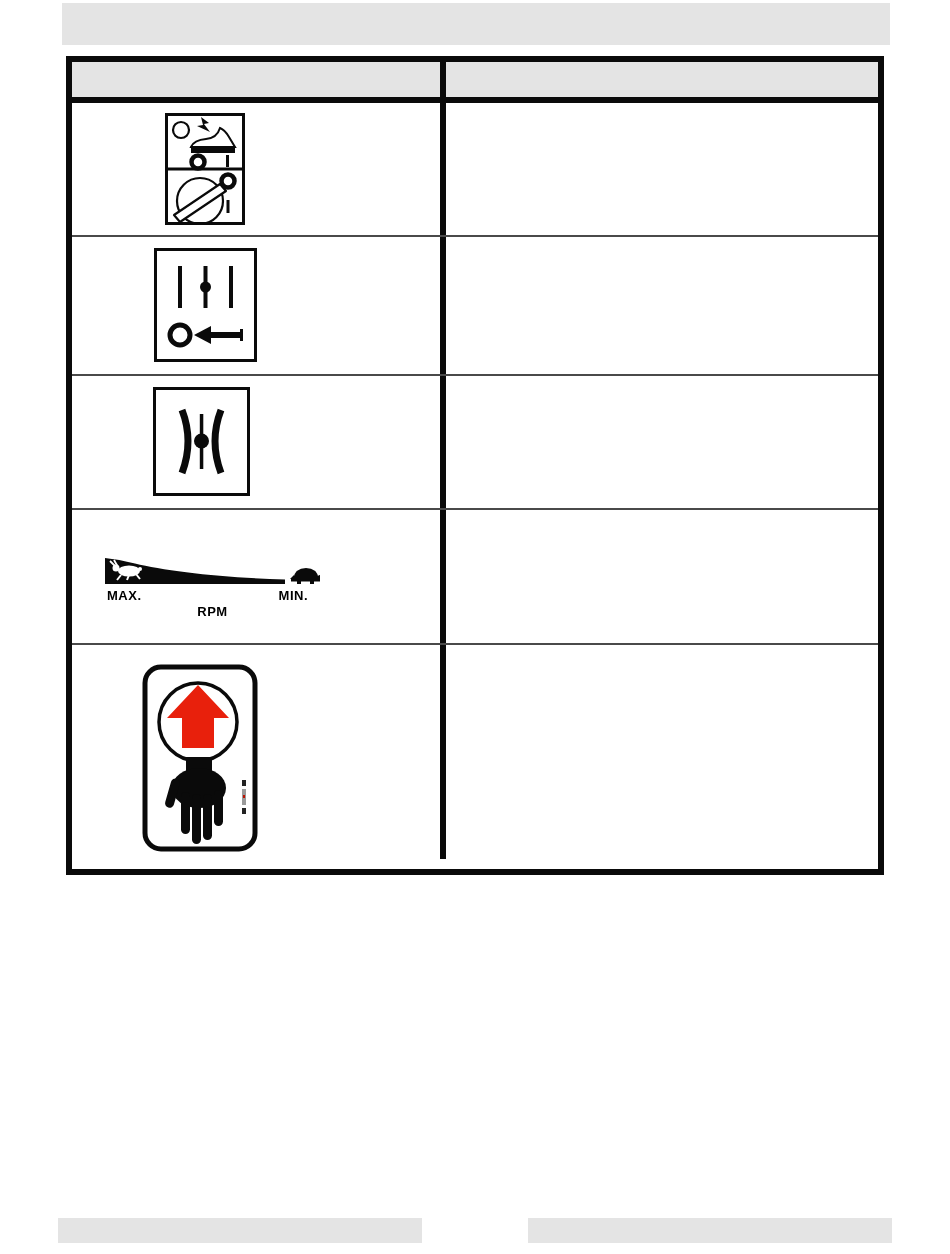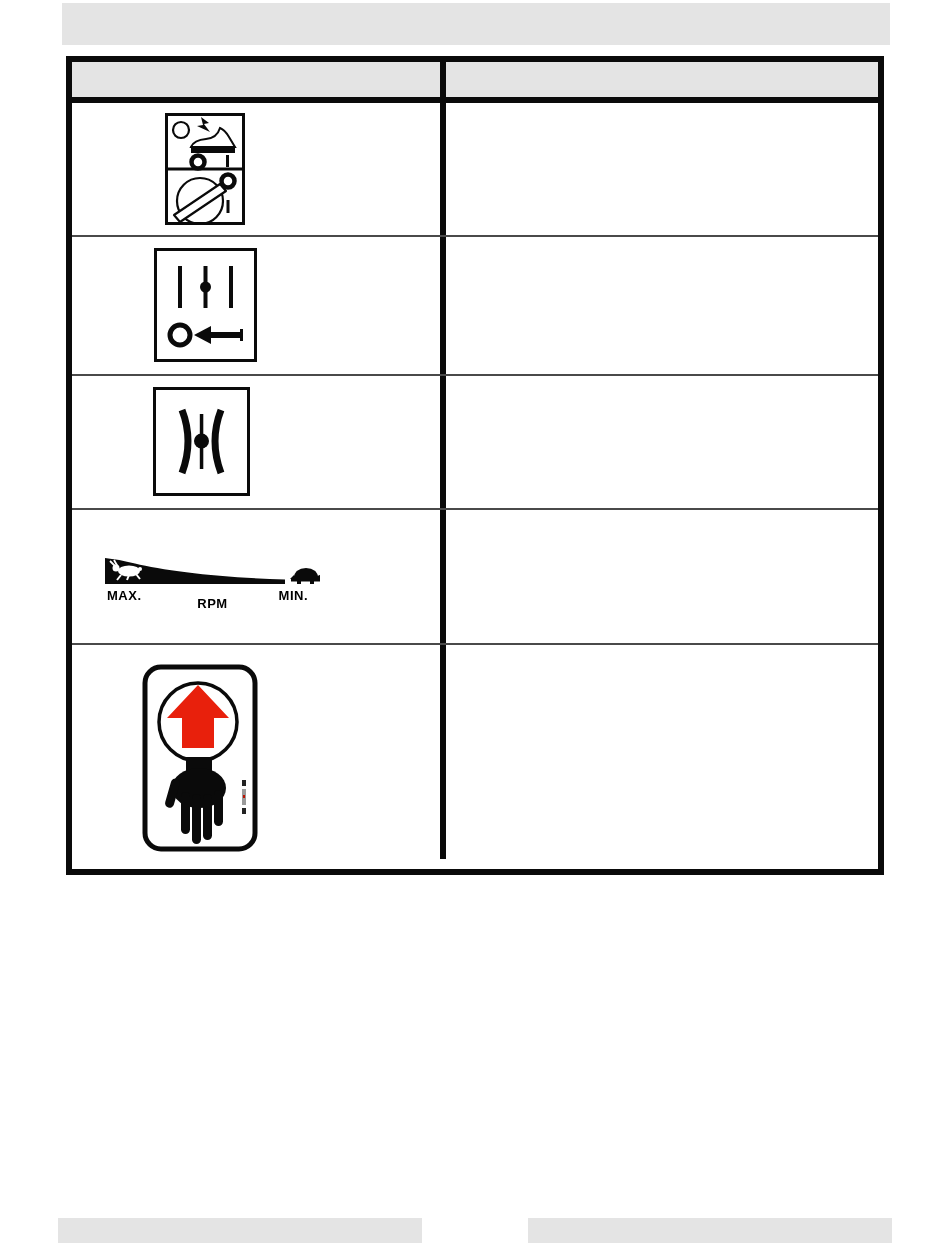--- a/index.html
+++ b/index.html
@@ -65,21 +65,21 @@
   .throttle-labels {
     position: absolute;
     left: 33px; top: 78px;
     width: 215px; height: 16px;
     font-weight: bold;
     font-size: 13px;
     letter-spacing: 0.5px;
     color: #000000;
   }
   .tl-max { position: absolute; left: 2px; top: 0; }
-  .tl-rpm { position: absolute; left: 50%; transform: translateX(-50%); top: 8px; text-align: center; }
+  .tl-rpm { position: absolute; left: 50%; transform: translateX(-50%); top: 16px; text-align: center; }
   .tl-min { position: absolute; right: 12px; top: 0; }
 </style>
 </head>
 <body>
 
 <div class="page">
 
   <div class="redact-bar redact-top"></div>
 
   <div class="sym-table">

